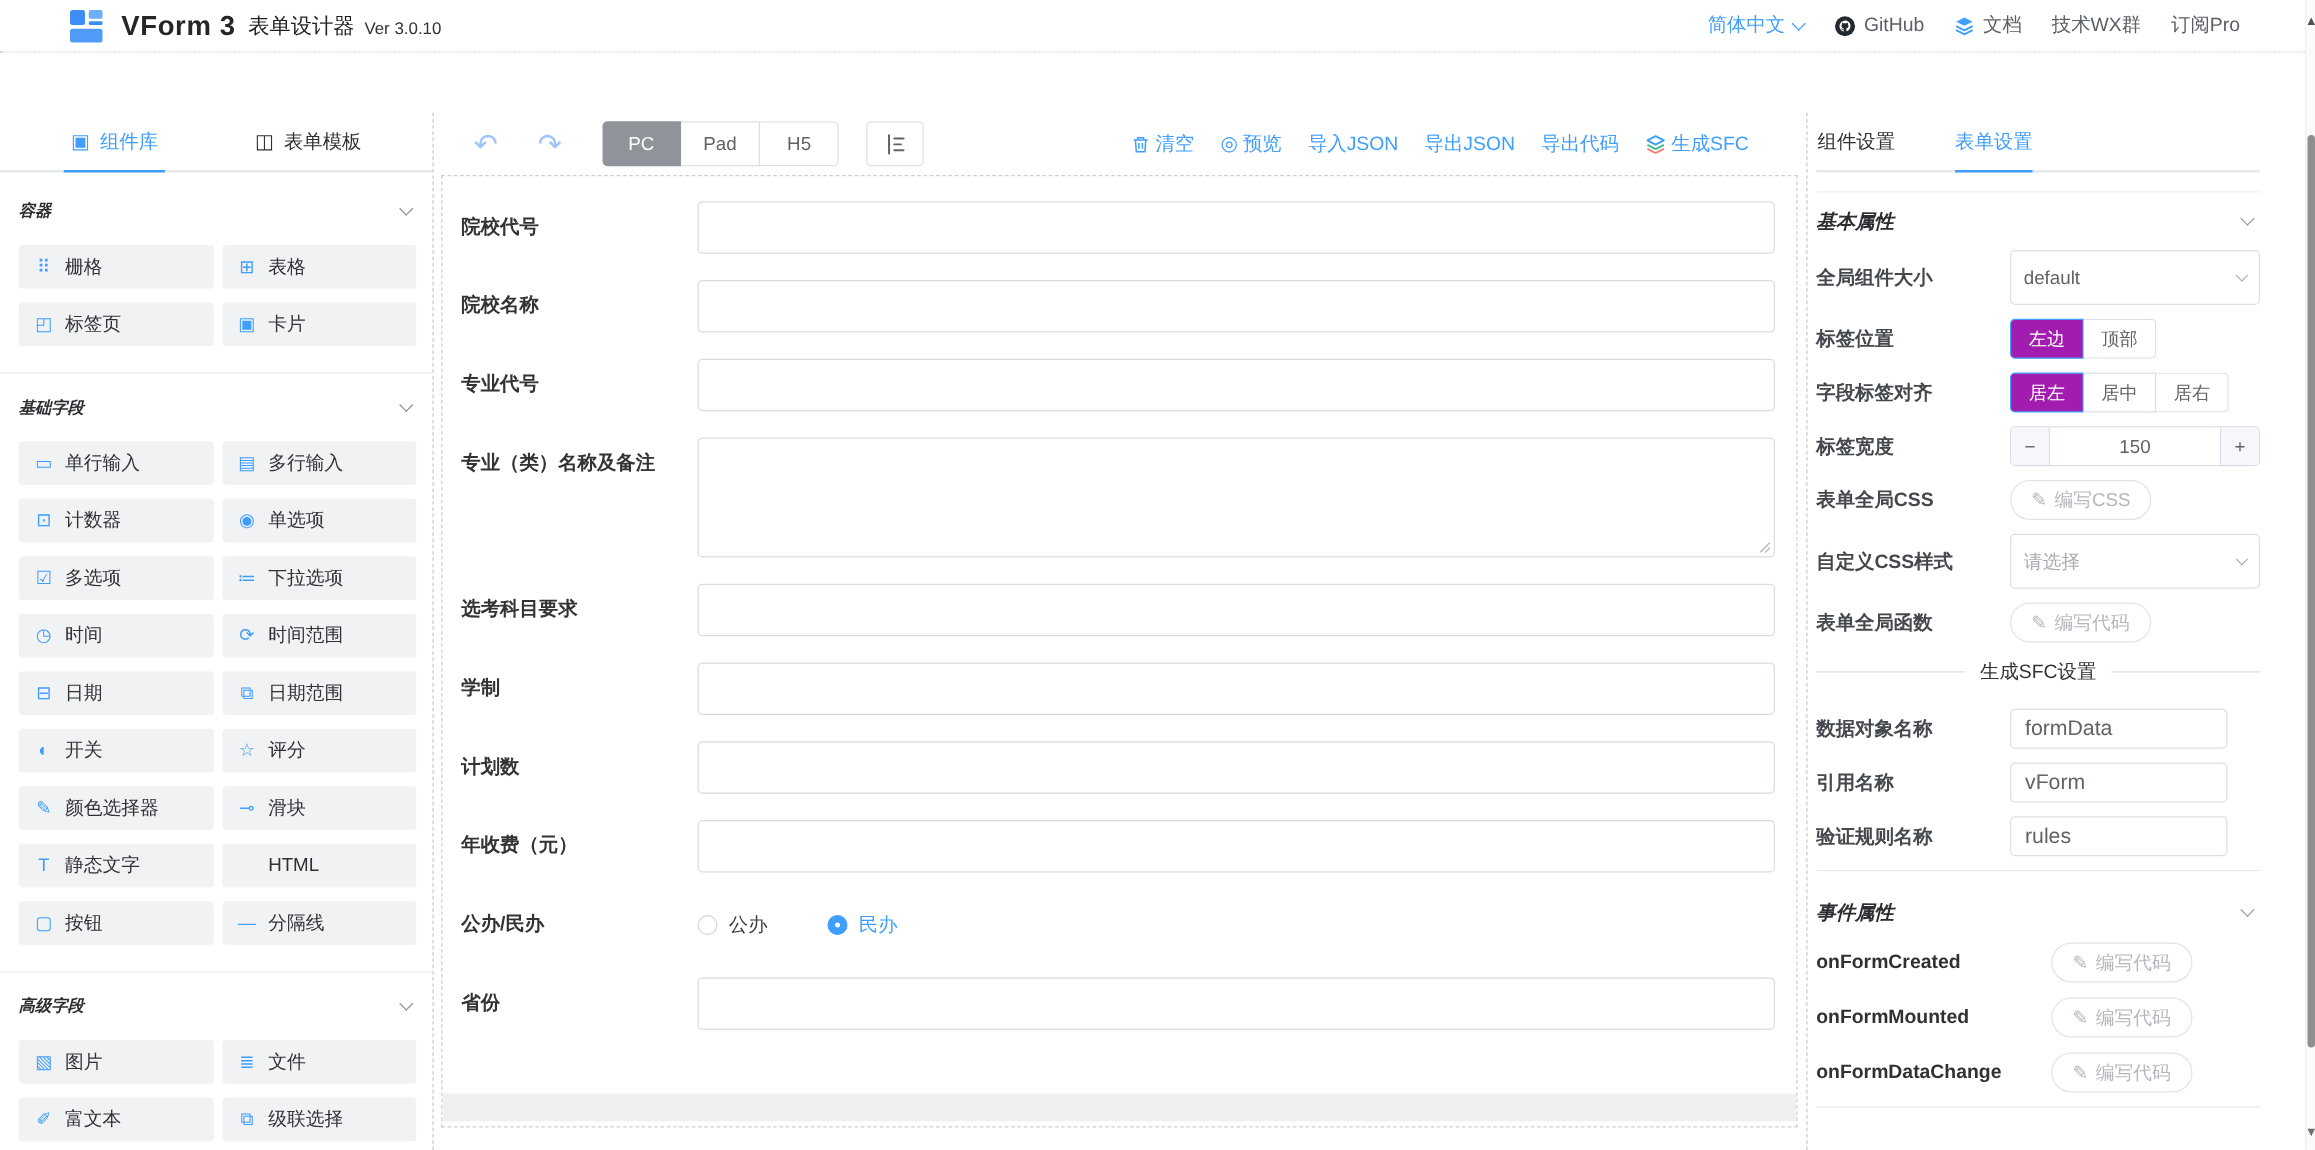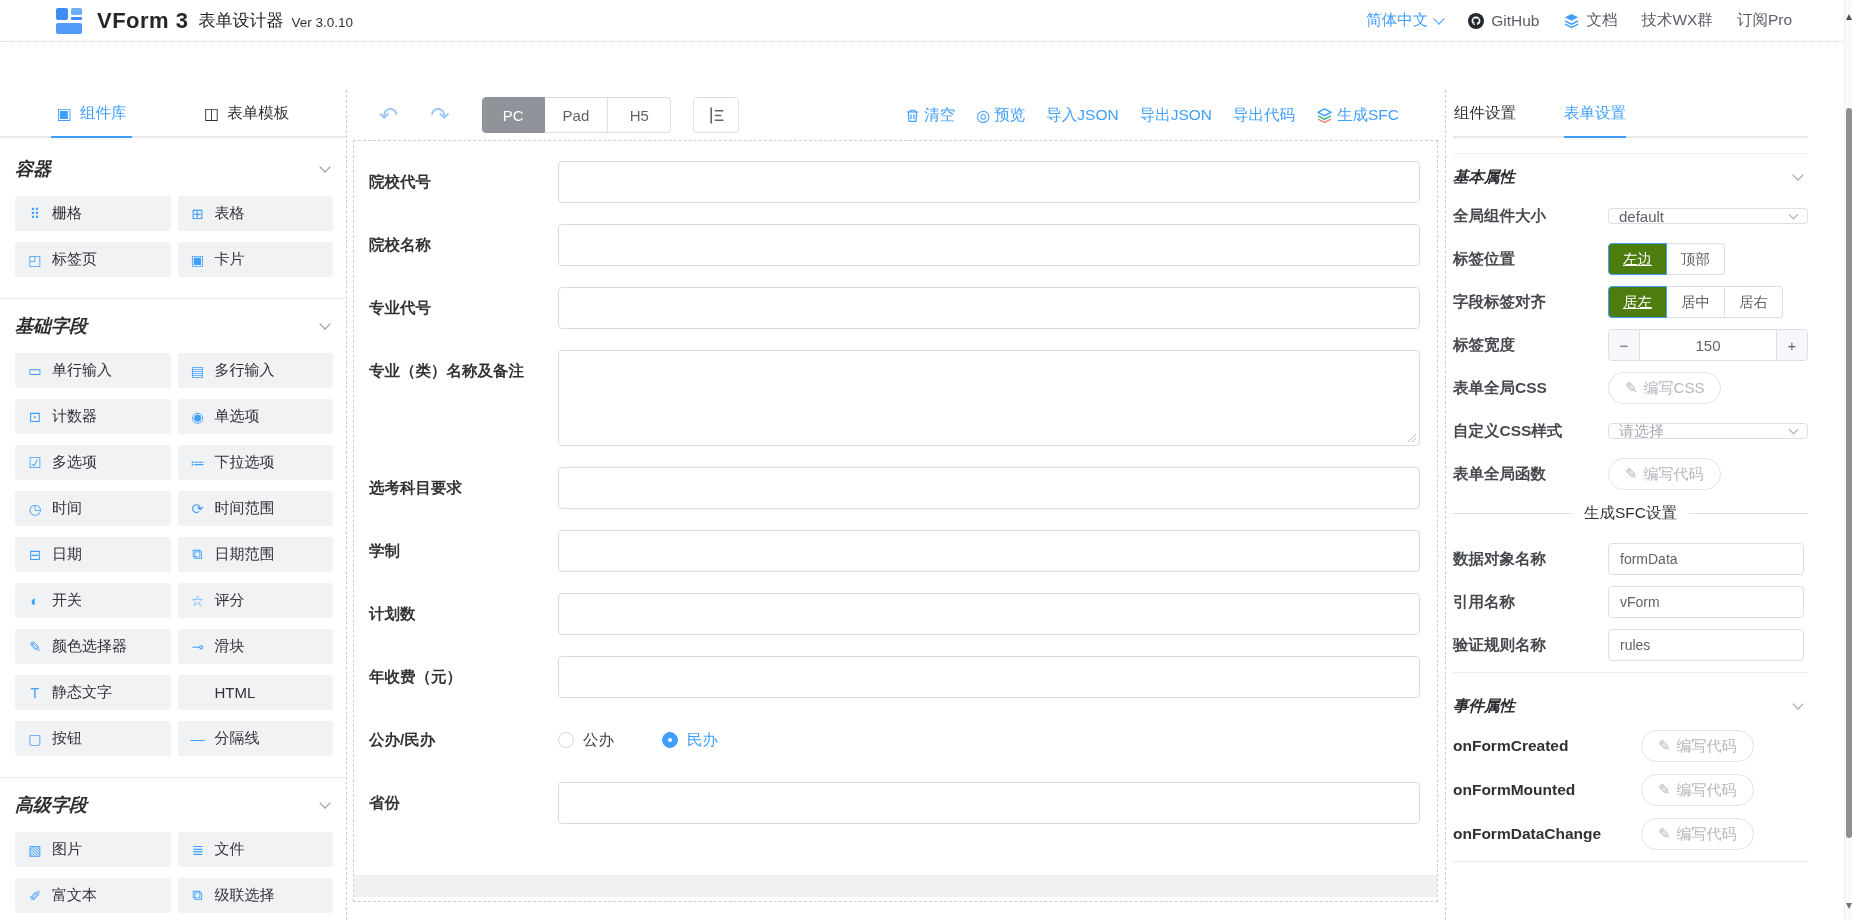--- a/index.html
+++ b/index.html
@@ -29,21 +29,21 @@
     border-bottom:2px solid #e7e9ec;padding:0 18px;}
   .side-tab{display:inline-flex;align-items:center;gap:8px;font-size:15.5px;color:#303133;height:100%;
     position:relative;cursor:pointer;}
   .side-tab .ic{font-size:16px;}
   .side-tab.active{color:#409eff;}
   .side-tab.active:after{content:"";position:absolute;left:-6px;right:-6px;bottom:-2px;height:2px;background:#409eff;}
   .side-body{flex:1;overflow:hidden;padding-top:4px;}
   .side-sec{padding:10px 13px 21px 15px;border-bottom:1px solid #e9ebee;}
   .side-sec:last-child{border-bottom:1px solid #e9ebee;}
   .sec-head{display:flex;align-items:center;height:34px;margin-bottom:10px;cursor:pointer;}
-  .sec-title{font-size:18px;font-weight:bold;font-style:italic;color:#2b2d31;}
+  .sec-title{font-size:13px;font-weight:bold;font-style:italic;color:#2b2d31;}
   .sec-head .chev{margin-left:auto;color:#8f9399;margin-right:4px;}
   .sec-items{display:grid;grid-template-columns:1fr 1fr;gap:11px 7px;}
   .w-item{height:35px;background:#f1f2f4;border-radius:3px;display:flex;align-items:center;
     padding-left:10px;cursor:move;font-size:15px;color:#2f3237;}
   .w-item .ic{color:#409eff;width:20px;margin-right:7px;font-size:14.5px;display:inline-flex;justify-content:center;}
 
   
   .center{flex:1;display:flex;flex-direction:column;min-width:0;}
   .toolbar{height:50px;flex:0 0 50px;display:flex;align-items:center;padding:0 46px 0 32px;}
   .tb-undo,.tb-redo{font-size:23px;color:#9ec5f6;cursor:pointer;line-height:1;margin-right:32px;}
@@ -84,43 +84,43 @@
   .sp-tab.active{color:#409eff;}
   .sp-tab.active:after{content:"";position:absolute;left:0;right:0;bottom:-2px;height:2px;background:#409eff;}
   .sp-body{padding-top:15px;}
   .collapse{border-top:1px solid #eceef1;}
   .col-head{height:46px;display:flex;align-items:center;cursor:pointer;}
   .col-title{font-size:15.5px;font-weight:bold;font-style:italic;color:#2b2d31;}
   .col-head .chev{margin-left:auto;color:#9a9ea5;margin-right:6px;}
   .s-row{display:flex;align-items:center;min-height:32px;margin-bottom:11px;justify-content:space-between;}
   .s-label{width:151px;flex:0 0 151px;font-size:15.5px;font-weight:600;color:#45484d;}
   .s-ctl{width:200px;display:flex;}
-  .sel{width:200px;height:16px;border:1px solid #dcdfe6;border-radius:4px;display:flex;align-items:center;
+  .sel{width:200px;height:44px;border:1px solid #dcdfe6;border-radius:4px;display:flex;align-items:center;
     padding:0 10px;font-size:15px;color:#5f6368;cursor:pointer;background:#fff;}
   .sel.placeholder{color:#a8abb2;}
   .sel .chev{margin-left:auto;color:#a8abb2;width:7px;height:7px;}
   .seg-sm{display:inline-flex;}
   .seg-sm span{height:32px;padding:0 14px;display:inline-flex;align-items:center;background:#fff;
     border:1px solid #dcdfe6;border-left-width:0;font-size:14.5px;color:#5f6368;cursor:pointer;}
   .seg-sm span:first-child{border-left-width:1px;border-radius:4px 0 0 4px;}
   .seg-sm span:last-child{border-radius:0 4px 4px 0;}
-  .seg-sm span.active{background:#4d7c0f;border-color:#409eff;color:#fff;text-decoration:underline;}
+  .seg-sm span.active{background:#a21caf;border-color:#409eff;color:#fff;}
   .stepper{width:200px;height:32px;border:1px solid #dcdfe6;border-radius:4px;display:flex;background:#fff;overflow:hidden;}
   .st-btn{width:31px;background:#f5f7fa;display:flex;align-items:center;justify-content:center;
     color:#606266;font-size:15px;cursor:pointer;}
   .st-btn.minus{border-right:1px solid #dcdfe6;}
   .st-btn.plus{border-left:1px solid #dcdfe6;}
   .st-val{flex:1;display:flex;align-items:center;justify-content:center;font-size:15px;color:#5f6368;}
   .pill{height:32px;border:1px solid #e2e4e8;border-radius:16px;background:#fff;display:inline-flex;
     align-items:center;padding:0 16px;gap:6px;font-size:15px;color:#b4b7bd;cursor:pointer;white-space:nowrap;}
   .sfc-divider{display:flex;align-items:center;gap:12px;margin:13px 0 19px;}
   .sfc-divider .line{flex:1;height:1px;background:#dde0e5;}
   .sfc-divider .txt{font-size:15.5px;color:#2f3237;}
-  .txt-input{width:196px;height:32px;border:1px solid #dcdfe6;border-radius:4px;display:flex;align-items:center;
-    padding:0 11px;font-size:14px;color:#5f6368;background:#fff;}
+  .txt-input{width:174px;height:32px;border:1px solid #dcdfe6;border-radius:4px;display:flex;align-items:center;
+    padding:0 11px;font-size:17px;color:#5f6368;background:#fff;}
   .hr{height:1px;background:#e9ebee;margin:6px 0 10px;}
   .ev-row{display:flex;align-items:center;min-height:34px;margin-bottom:10px;}
   .ev-label{width:188px;flex:0 0 188px;font-size:15.5px;font-weight:bold;color:#303133;}
 
   
   .vscroll{position:absolute;right:0;top:0;width:8px;height:920px;background:#fafafa;border-left:1px solid #f0f0f0;}
   .vs-up{position:absolute;top:14px;left:1px;width:0;height:0;border-left:3.5px solid transparent;
     border-right:3.5px solid transparent;border-bottom:6px solid #505050;}
   .vs-thumb{position:absolute;top:108px;left:1px;width:6px;height:730px;background:#8f8f8f;border-radius:3px;}
   .vs-down{position:absolute;top:903px;left:1px;width:0;height:0;border-left:3.5px solid transparent;

